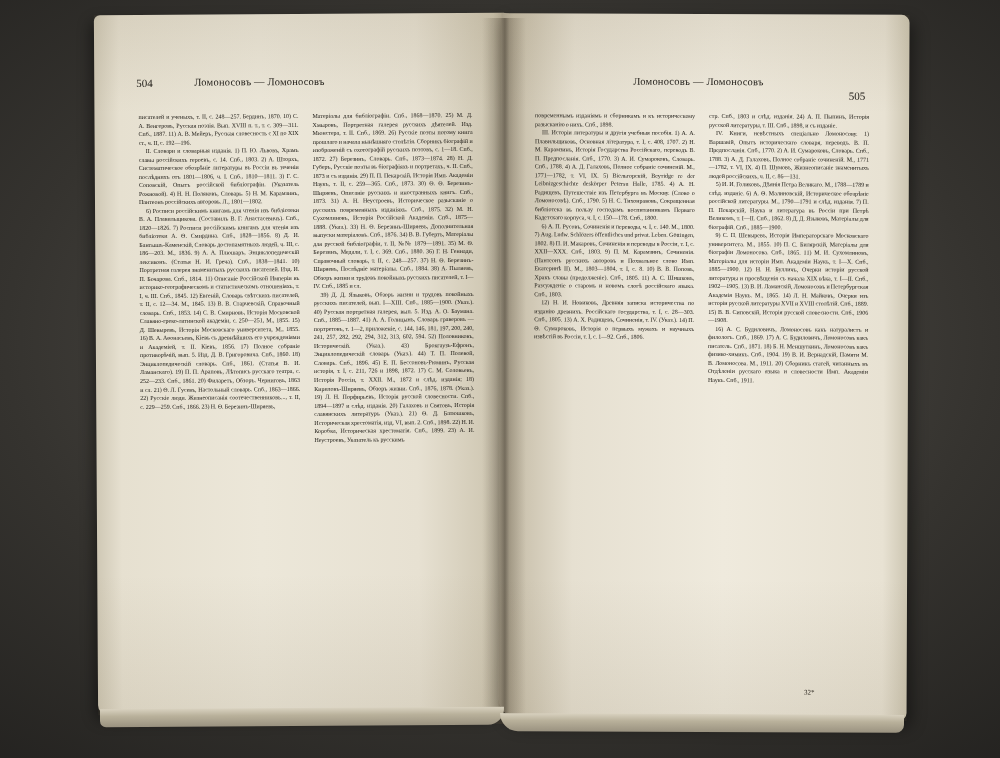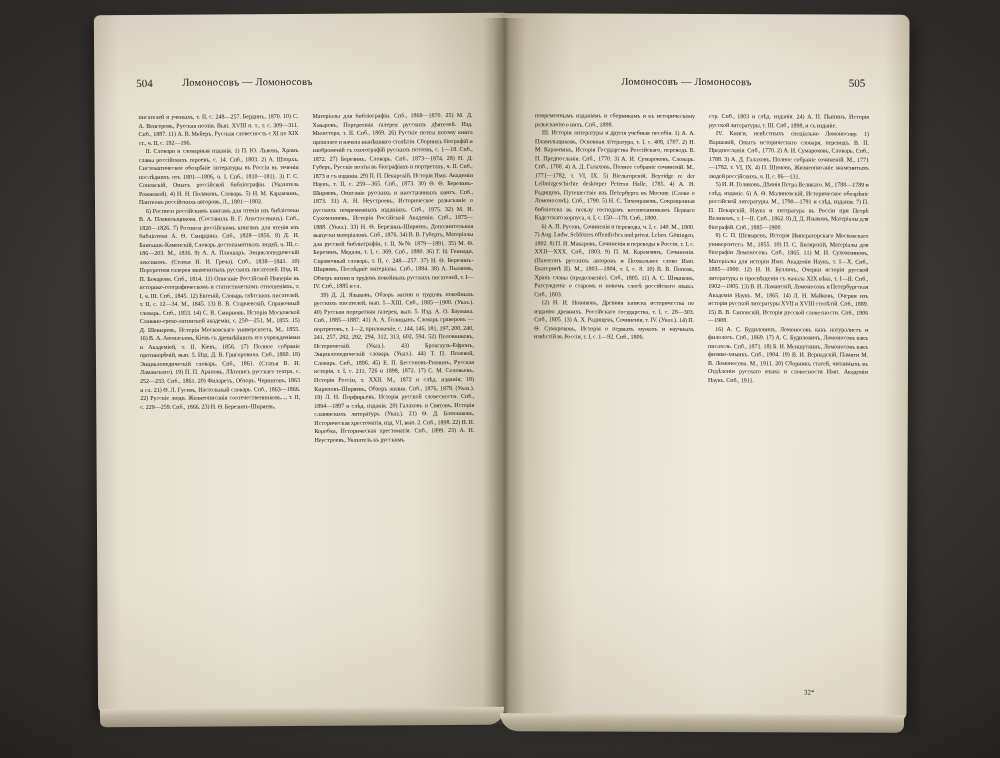--- a/index.html
+++ b/index.html
@@ -95,20 +95,21 @@
     color: #191612;
   }
 
   .running-head {
     position: absolute;
     top: 62px;
     font-size: 10.5px;
     letter-spacing: 0.2px;
     white-space: nowrap;
     color: #1d1a15;
+    margin-left: 12px;
   }
   .folio {
     position: absolute;
     top: 62px;
     font-size: 11px;
     color: #1d1a15;
   }
 
   .cols {
     position: absolute;
@@ -130,21 +131,21 @@
     text-indent: 7px;
   }
   .col .no-indent { text-indent: 0; }
 
   #left-page .cols { left: 44px; }
   #right-page .cols { left: 34px; }
 
   #left-page .running-head { left: 88px; }
   #left-page .folio { left: 42px; }
   #right-page .running-head { left: 120px; }
-  #right-page .folio { right: 44px; }
+  #right-page .folio { right: 44px; margin-top: 13px; }
 
   .sig {
     position: absolute;
     font-size: 7px;
     color: #241f18;
   }
 
   
   .paper-shade {
     position: absolute;

